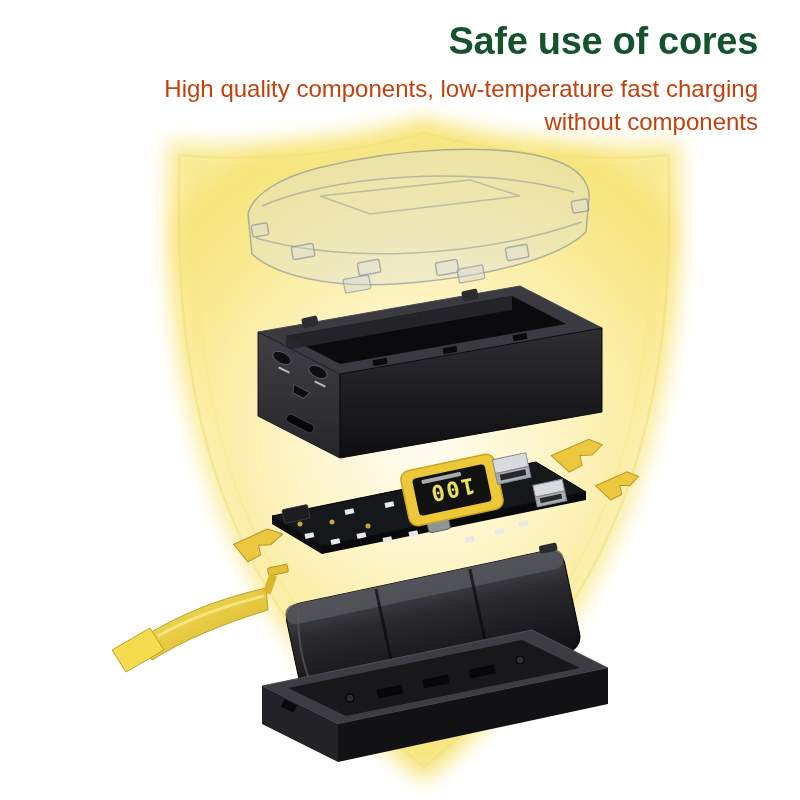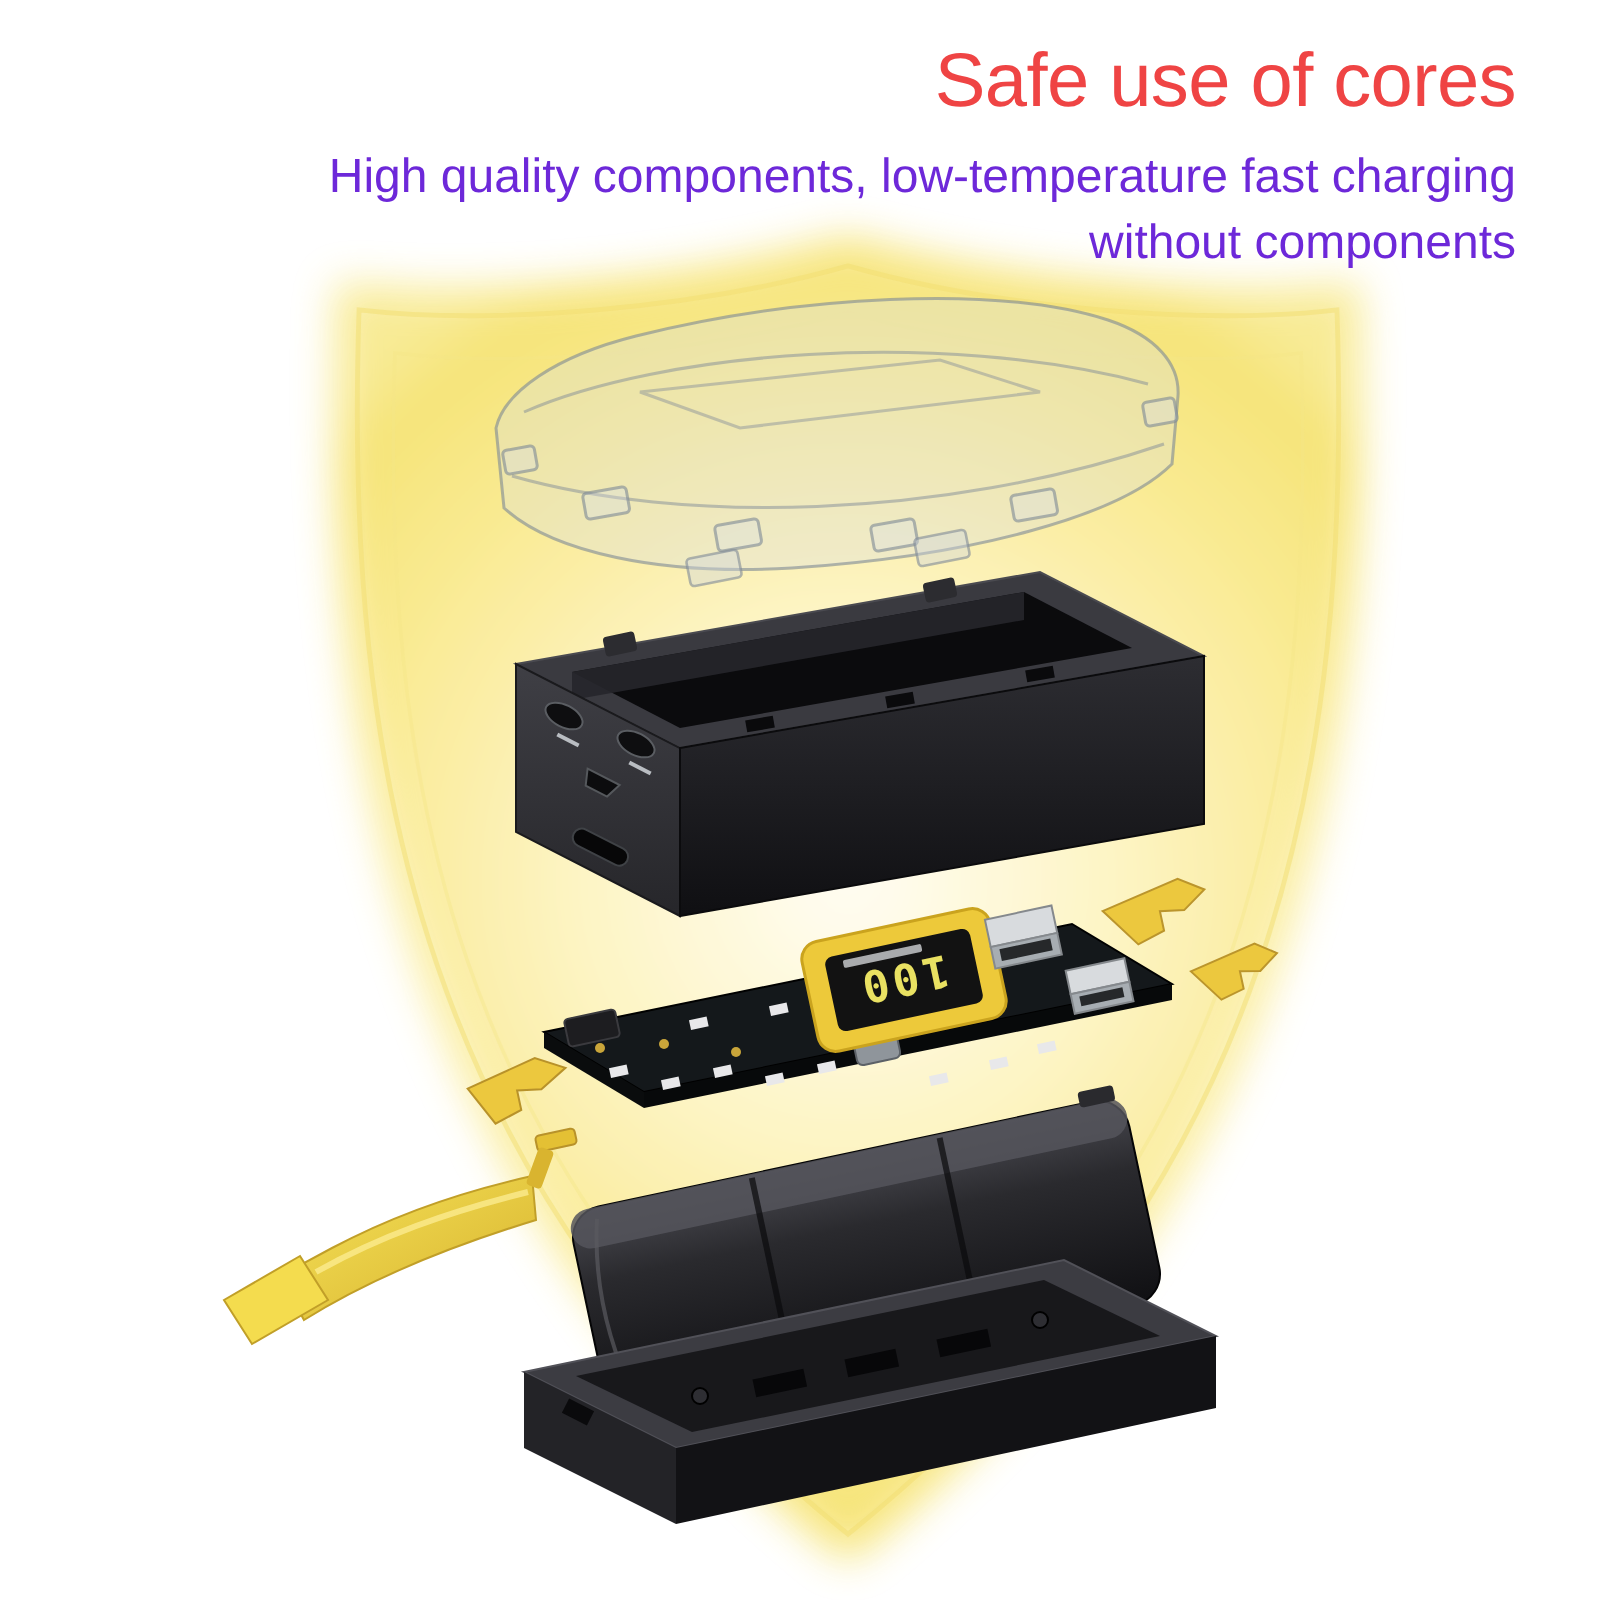--- a/index.html
+++ b/index.html
@@ -3,26 +3,26 @@
 <meta charset="utf-8">
 <style>
   html,body{margin:0;padding:0;background:#fff;}
   .stage{
     position:relative;width:800px;height:800px;background:#ffffff;
     overflow:hidden;font-family:"Liberation Sans", sans-serif;
   }
   .stage svg{position:absolute;left:0;top:0;}
   .title{
     position:absolute;top:20px;right:42px;margin:0;
-    font-size:38px;font-weight:400;color:#ef4444;letter-spacing:-0.3px;
+    font-size:38px;font-weight:700;color:#14532d;letter-spacing:-0.3px;
     white-space:nowrap;
   }
   .subtitle{
     position:absolute;top:72px;right:42px;margin:0;text-align:right;
-    font-size:24px;font-weight:400;color:#6d28d9;line-height:1.38;
+    font-size:24px;font-weight:400;color:#c2410c;line-height:1.38;
     white-space:nowrap;
   }
 </style>
 </head>
 <body>
 
 <div class="stage">
 
 <svg width="800" height="800" viewBox="0 0 800 800">
   <defs>

